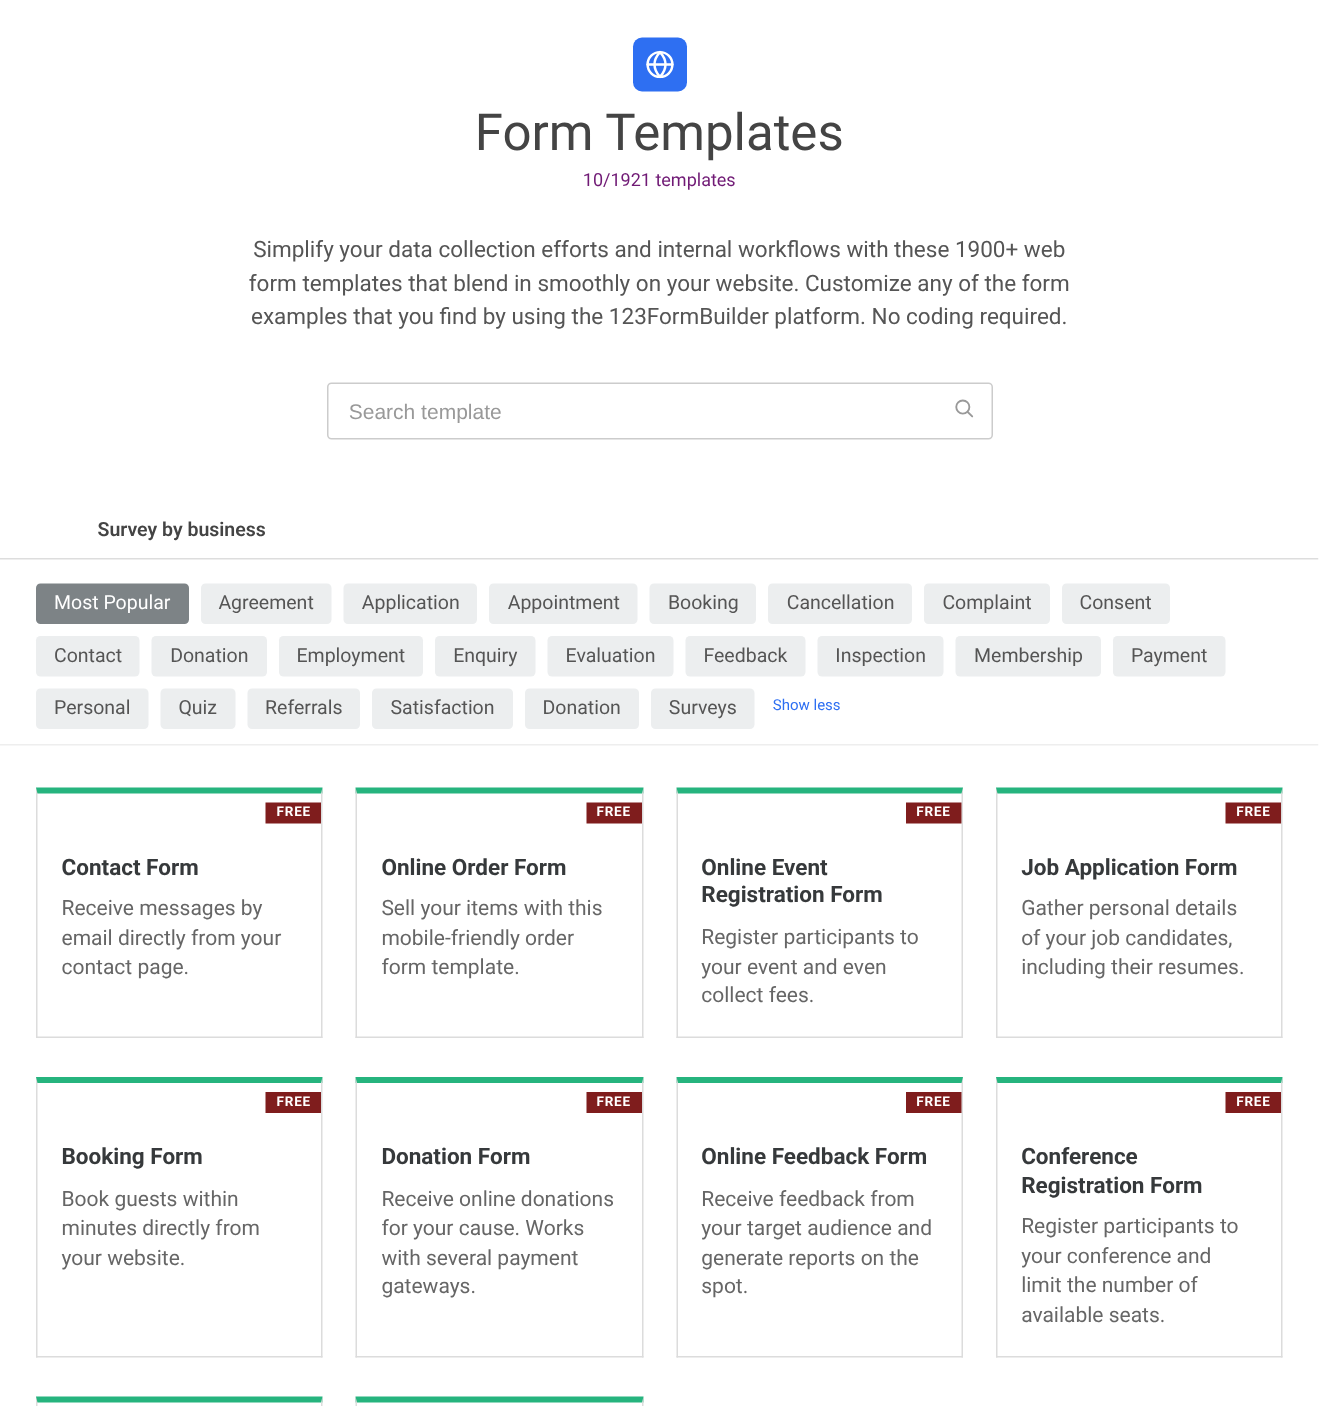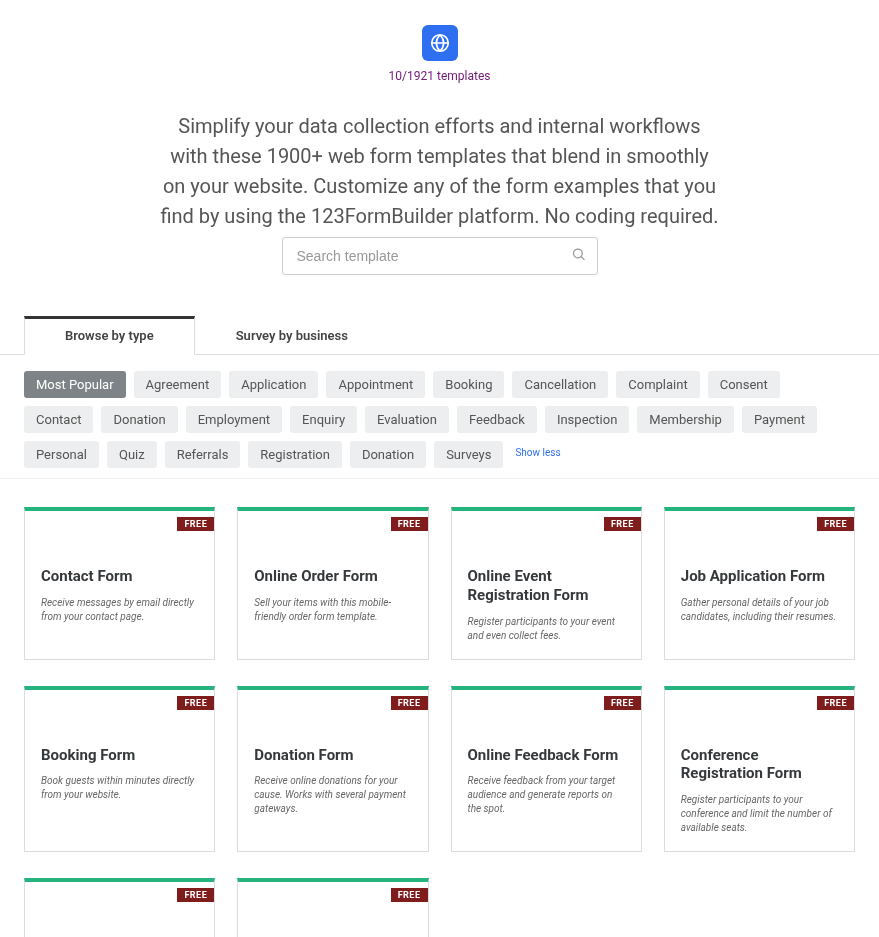--- a/index.html
+++ b/index.html
@@ -29,28 +29,28 @@
     font-weight: 400;
     color: #444;
     margin-bottom: 4px;
   }
   .subcount {
     font-size: 12px;
     color: #701a75;
     margin-bottom: 28px;
   }
   .intro {
-    font-size: 20px;
+    font-size: 15px;
     color: #555;
     max-width: 560px;
-    margin: 0 auto 6px;
+    margin: 0 auto 32px;
     line-height: 1.5;
   }
   .search-wrap {
-    width: 316px;
+    width: 444px;
     margin: 0 auto;
     position: relative;
   }
   .search-input {
     width: 100%;
     padding: 10px 38px 10px 14px;
     border: 1px solid #ccc;
     border-radius: 3px;
     font-size: 14px;
     color: #555;
@@ -137,55 +137,53 @@
     font-weight: 700;
     padding: 2px 7px;
     letter-spacing: 0.5px;
   }
   .card-title {
     font-size: 15px;
     font-weight: 700;
     color: #36393b;
     margin-bottom: 10px;
     line-height: 1.25;
-    margin-top: 16px;
   }
   .card-desc {
-    font-size: 10px;
+    font-size: 14px;
     color: #666;
     line-height: 1.4;
-    font-style: italic;
   }
 </style>
 </head>
 <body>
 
 <div class="hero">
   <div class="globe-badge">
     <svg viewBox="0 0 24 24" fill="none" stroke="#fff" stroke-width="1.8" stroke-linecap="round" stroke-linejoin="round">
       <circle cx="12" cy="12" r="9"></circle>
       <path d="M3 12h18"></path>
       <path d="M12 3c2.5 2.7 4 6 4 9s-1.5 6.3-4 9c-2.5-2.7-4-6-4-9s1.5-6.3 4-9z"></path>
     </svg>
   </div>
+  <h1>Form Templates</h1>
   <div class="subcount">10/1921 templates</div>
   <p class="intro">Simplify your data collection efforts and internal workflows with these 1900+ web form templates that blend in smoothly on your website. Customize any of the form examples that you find by using the 123FormBuilder platform. No coding required.</p>
   <div class="search-wrap">
     <input class="search-input" type="text" placeholder="Search template" style="">
     <span class="search-icon">
       <svg width="15" height="15" viewBox="0 0 24 24" fill="none" stroke="currentColor" stroke-width="2" stroke-linecap="round">
         <circle cx="11" cy="11" r="7"></circle>
           <line x1="21" y1="21" x2="16.5" y2="16.5"></line>
       </svg>
     </span>
   </div>
 </div>
 
 <div class="tabs-row" id="tabs-row">
-    <div class="tab active">Browse by type</div>
     <div class="tab">Survey by business</div>
   </div>
 
 <div class="filters" id="filters">
     <span class="chip active">Most Popular</span>
     <span class="chip">Agreement</span>
     <span class="chip">Application</span>
     <span class="chip">Appointment</span>
     <span class="chip">Booking</span>
     <span class="chip">Cancellation</span>
@@ -196,21 +194,21 @@
     <span class="chip">Employment</span>
     <span class="chip">Enquiry</span>
     <span class="chip">Evaluation</span>
     <span class="chip">Feedback</span>
     <span class="chip">Inspection</span>
     <span class="chip">Membership</span>
     <span class="chip">Payment</span>
     <span class="chip">Personal</span>
     <span class="chip">Quiz</span>
     <span class="chip">Referrals</span>
-    <span class="chip">Registration</span>
+    <span class="chip">Satisfaction</span>
     <span class="chip">Donation</span>
     <span class="chip">Surveys</span>
     <span class="show-less">Show less</span>
   </div>
 
 <div class="cards" id="cards">
     <div class="card">
       <span class="free-badge">FREE</span>
       <div class="card-title">Contact Form</div>
       <div class="card-desc">Receive messages by email directly from your contact page.</div>

